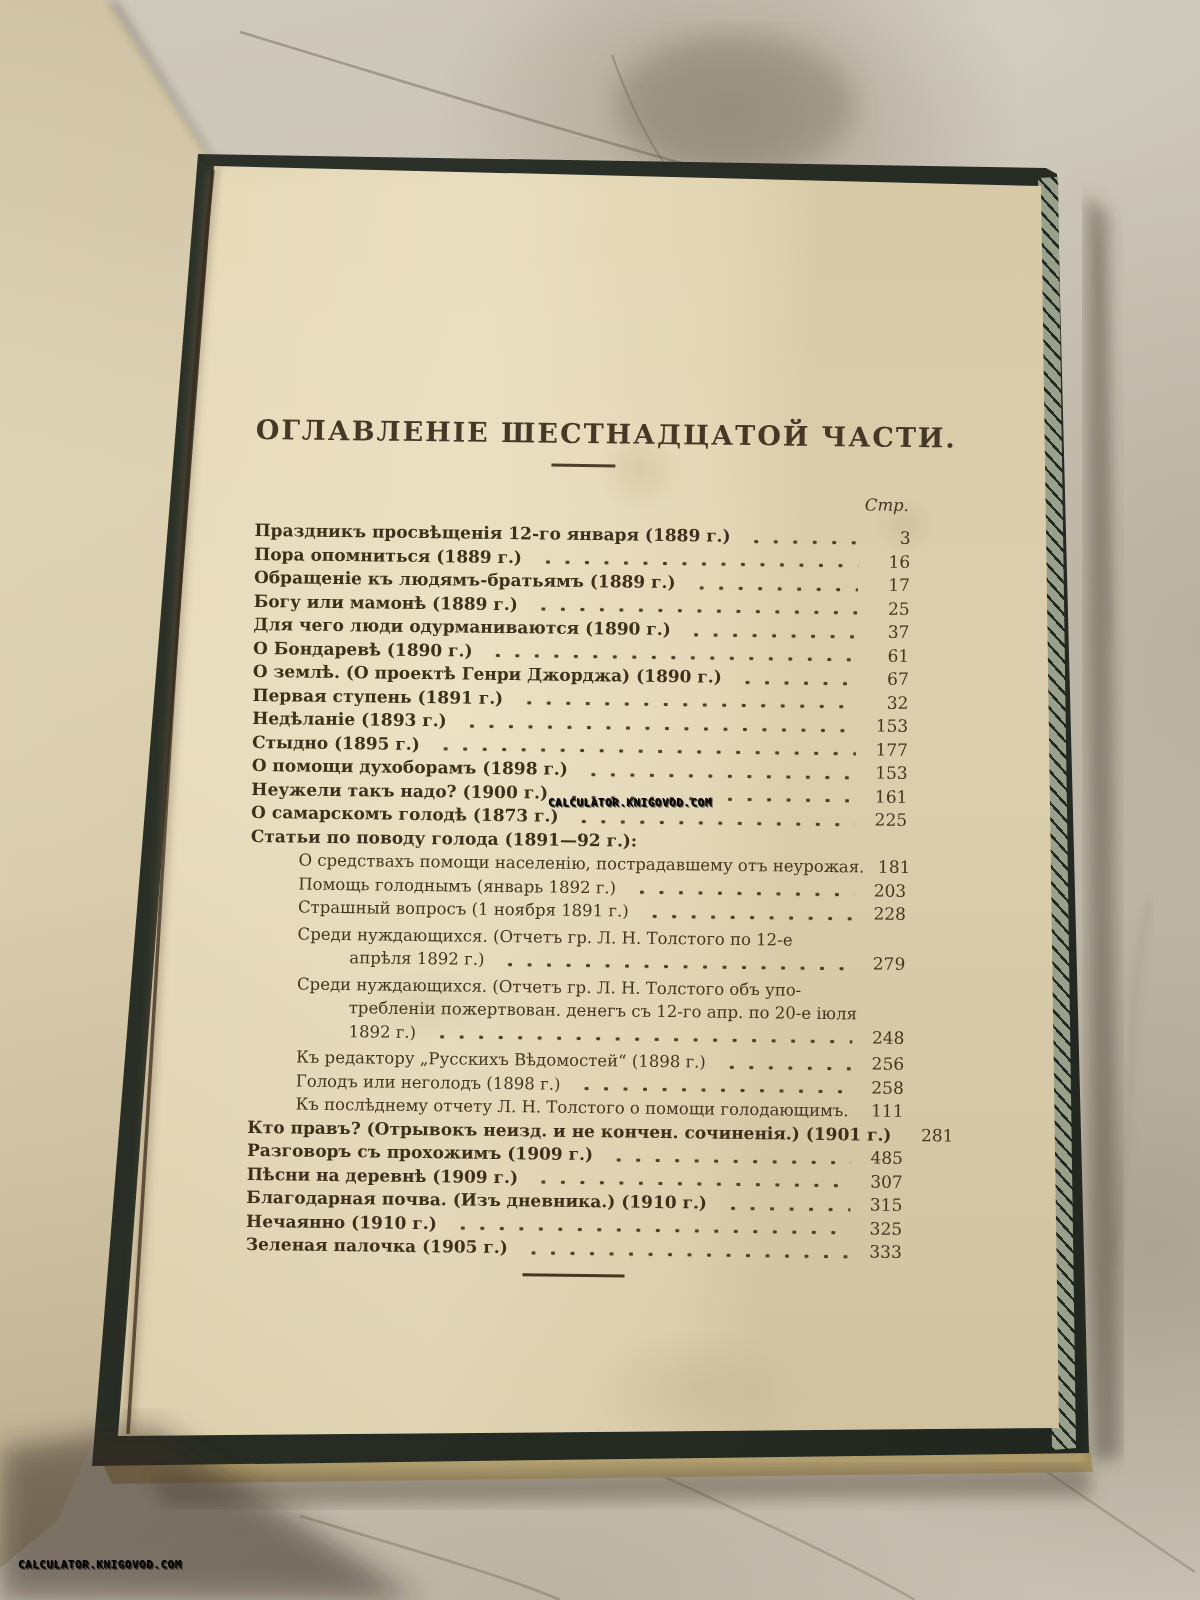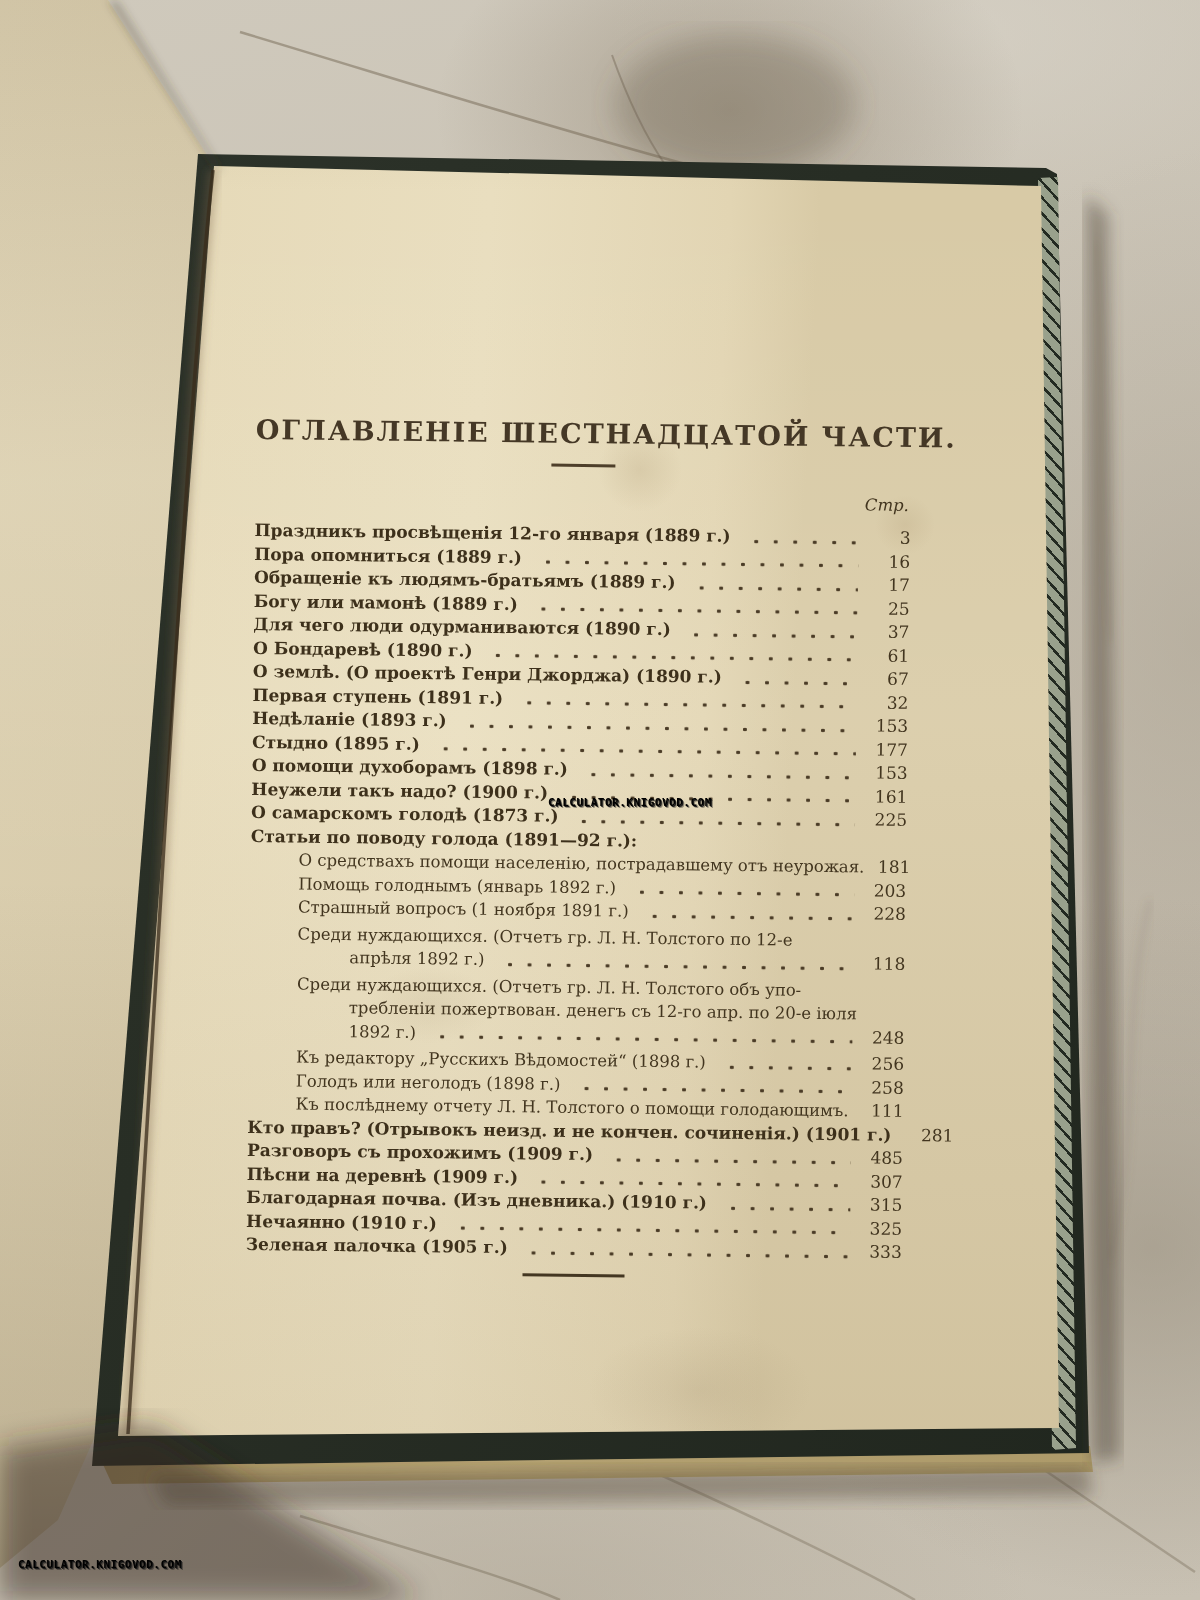--- a/index.html
+++ b/index.html
@@ -234,21 +234,21 @@
             <span class="label">Страшный вопросъ (1 ноября 1891 г.)</span>
             <span class="leader"></span>
             <span class="pagenum">228</span>
           </div>
         </div>
         <div class="toc-entry indent1 multi">
           <div class="toc-line"><span class="label">Среди нуждающихся. (Отчетъ гр. Л. Н. Толстого по 12-е</span></div>
           <div class="toc-line cont last">
             <span class="label">апрѣля 1892 г.)</span>
             <span class="leader"></span>
-            <span class="pagenum">118</span>
+            <span class="pagenum">279</span>
           </div>
         </div>
         <div class="toc-entry indent1 multi">
           <div class="toc-line"><span class="label">Среди нуждающихся. (Отчетъ гр. Л. Н. Толстого объ упо-</span></div>
           <div class="toc-line cont"><span class="label">требленіи пожертвован. денегъ съ 12-го апр. по 20-е іюля</span></div>
           <div class="toc-line cont last">
             <span class="label">1892 г.)</span>
             <span class="leader"></span>
             <span class="pagenum">248</span>
           </div>

